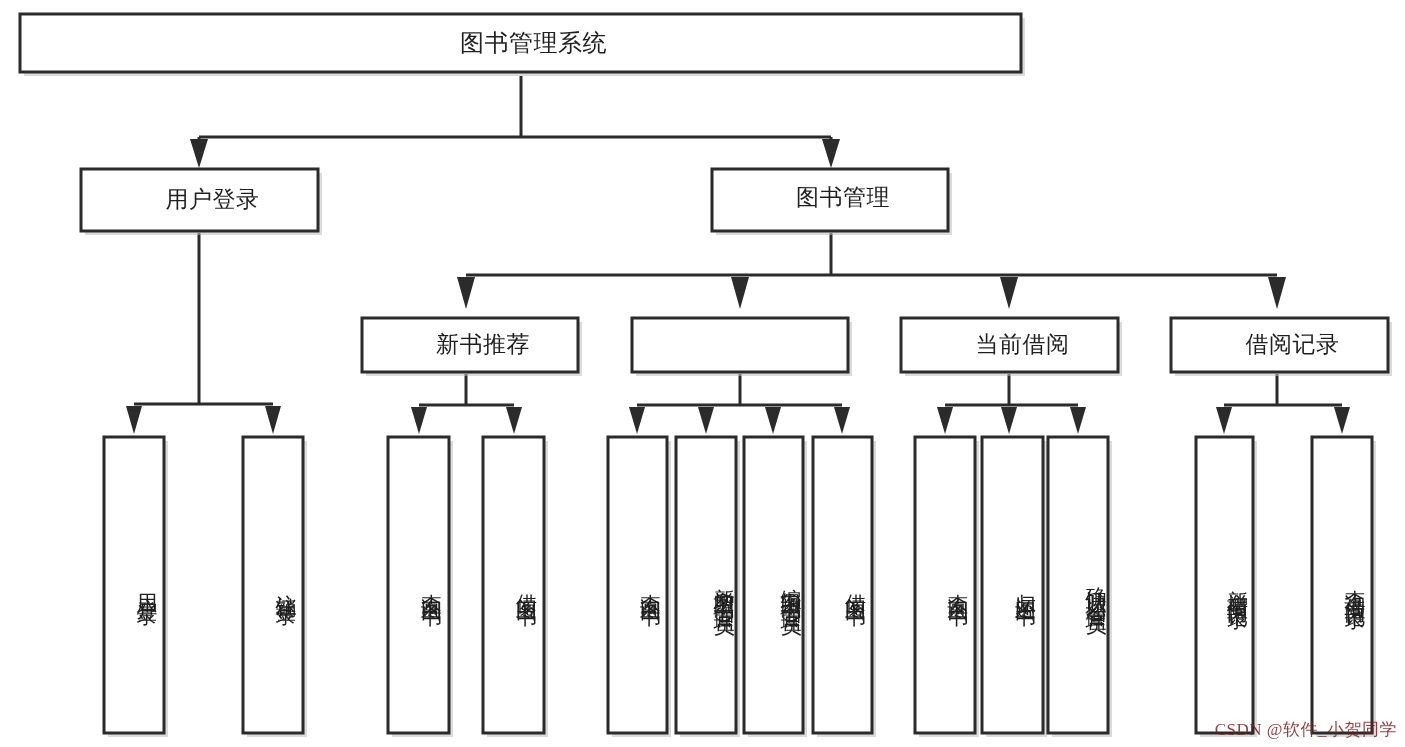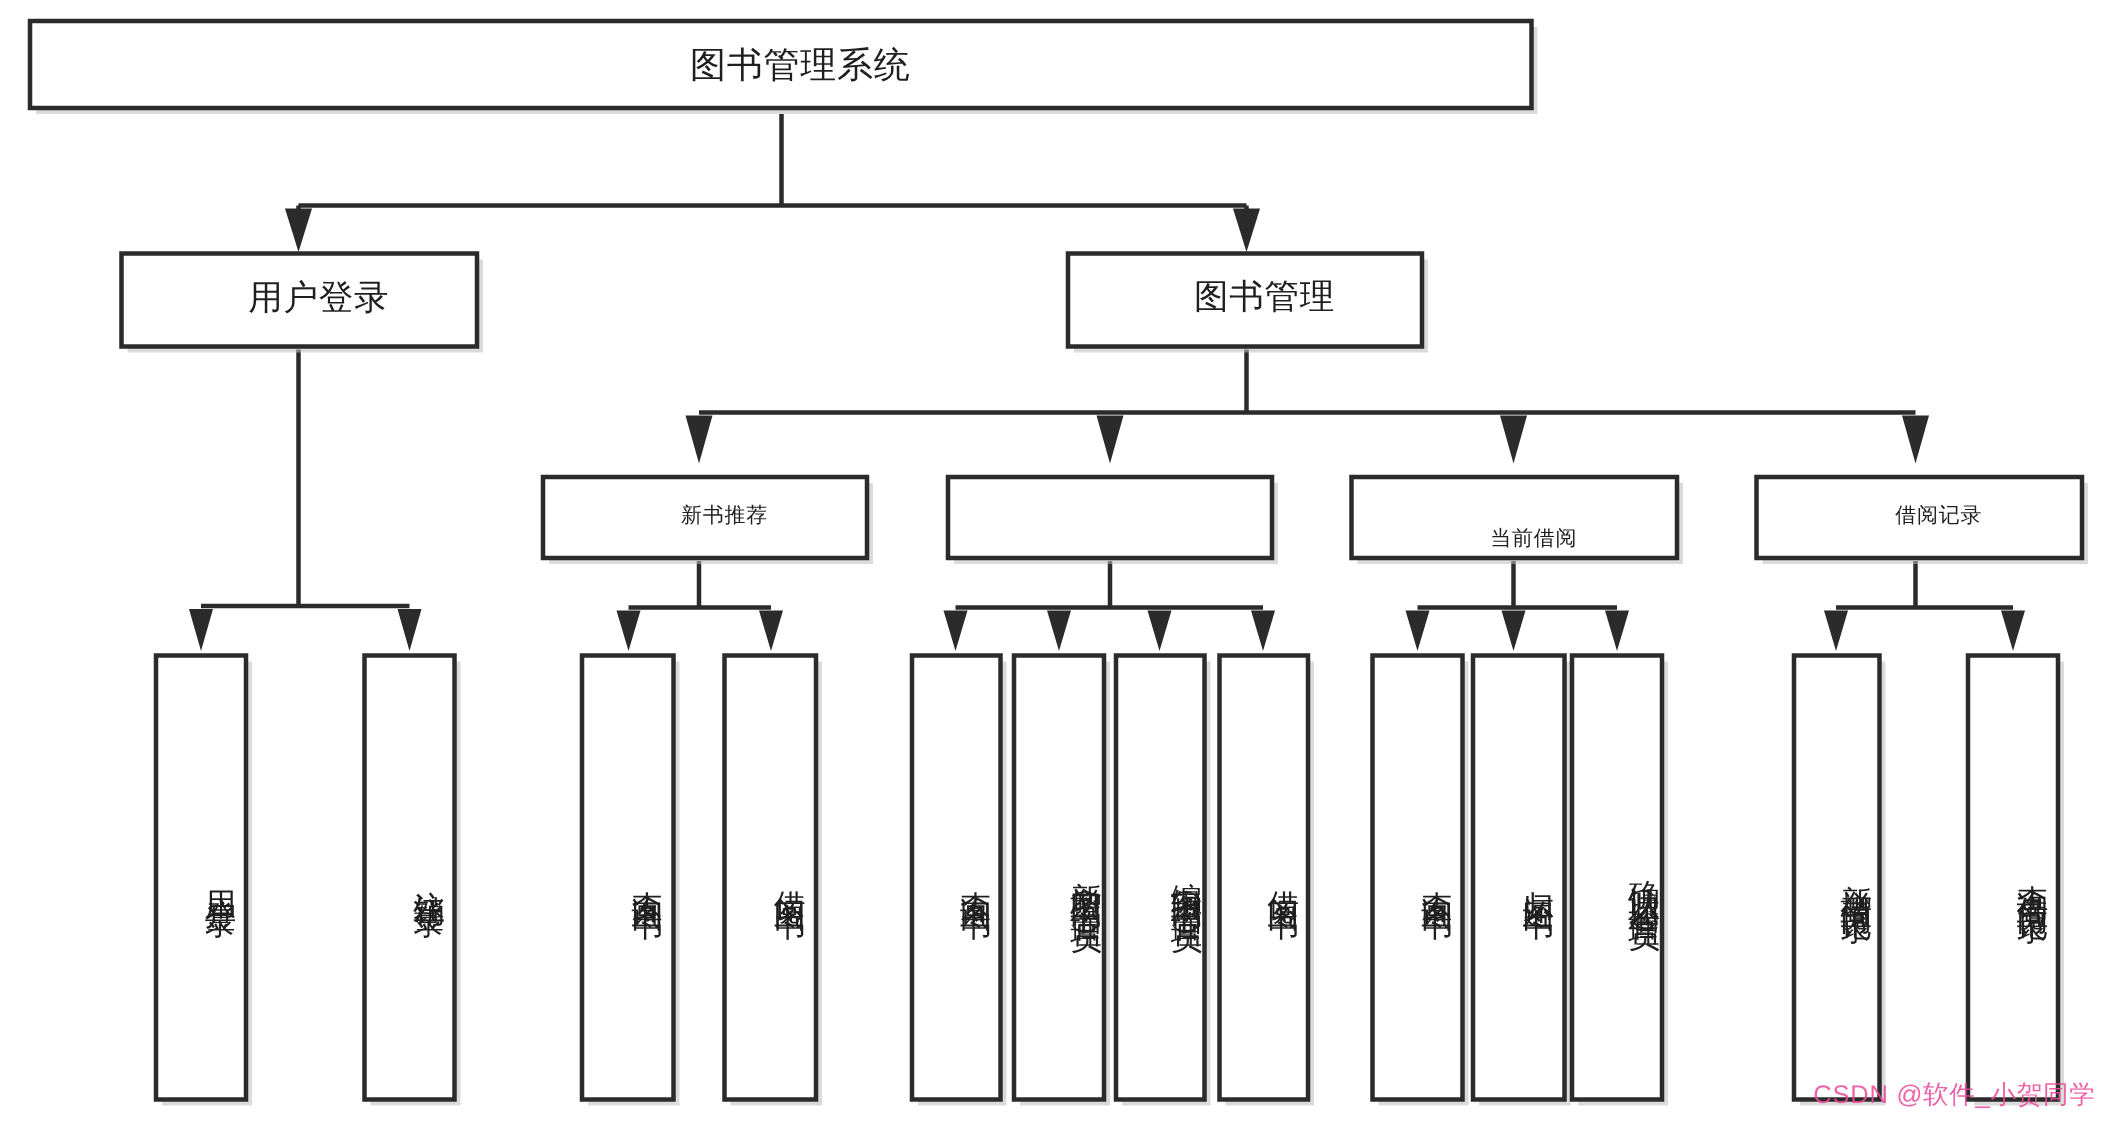--- a/index.html
+++ b/index.html
@@ -50,40 +50,40 @@
     display: flex;
     align-items: center;
     justify-content: center;
     color: #1f1f1f;
     text-align: center;
     pointer-events: none;
     letter-spacing: 0.5px;
     padding-left: 13px;
   }
   .node-label.horizontal {
-    font-size: 14px;
+    font-size: 23px;
     line-height: 1.1;
   }
   .node-label.vertical {
     writing-mode: vertical-rl;
     text-orientation: upright;
     font-size: 21px;
     line-height: 1.15;
     letter-spacing: 4px;
   }
   .watermark {
     position: absolute;
     right: 8px;
     bottom: 6px;
     font-size: 17px;
-    color: #ec4899;
+    color: #7f1d1d;
     opacity: 0.85;
     letter-spacing: 0.5px;
     white-space: nowrap;
-    font-family: Liberation Sans, sans-serif;
+    font-family: Liberation Serif, serif;
   }
 </style>
 </head>
 <body>
 
 <div id="diagram-root">
 
   <svg class="diagram-svg" viewBox="0 0 1405 747">
 
     <g>
@@ -197,21 +197,21 @@
 
   <div class="node-label horizontal" style="left:20px; top:14px; width:1001px; height:58px; font-size:24px;">图书管理系统</div>
 
   <div class="node-label horizontal" style="left:81px; top:169px; width:237px; height:62px; font-size:23px;">用户登录</div>
 
   <div class="node-label horizontal" style="left:712px; top:169px; width:236px; height:62px; font-size:23px;font-family:Liberation Mono, monospace;">图书管理</div>
 
   <div class="node-label horizontal" style="left:362px; top:318px; width:216px; height:54px;">新书推荐</div>
 
 
-  <div class="node-label horizontal" style="left:901px; top:318px; width:217px; height:54px;margin-top:15px;">当前借阅</div>
+  <div class="node-label horizontal" style="left:901px; top:318px; width:217px; height:54px;">当前借阅</div>
 
   <div class="node-label horizontal" style="left:1171px; top:318px; width:217px; height:54px;">借阅记录</div>
 
   <div class="node-label vertical" style="left:104px; top:437px; width:60px; height:296px;">用户登录</div>
 
   <div class="node-label vertical" style="left:243px; top:437px; width:60px; height:296px;">注销登录</div>
 
   <div class="node-label vertical" style="left:388px; top:437px; width:61px; height:296px;">查询图书</div>
 
   <div class="node-label vertical" style="left:483px; top:437px; width:61px; height:296px;">借阅图书</div>

